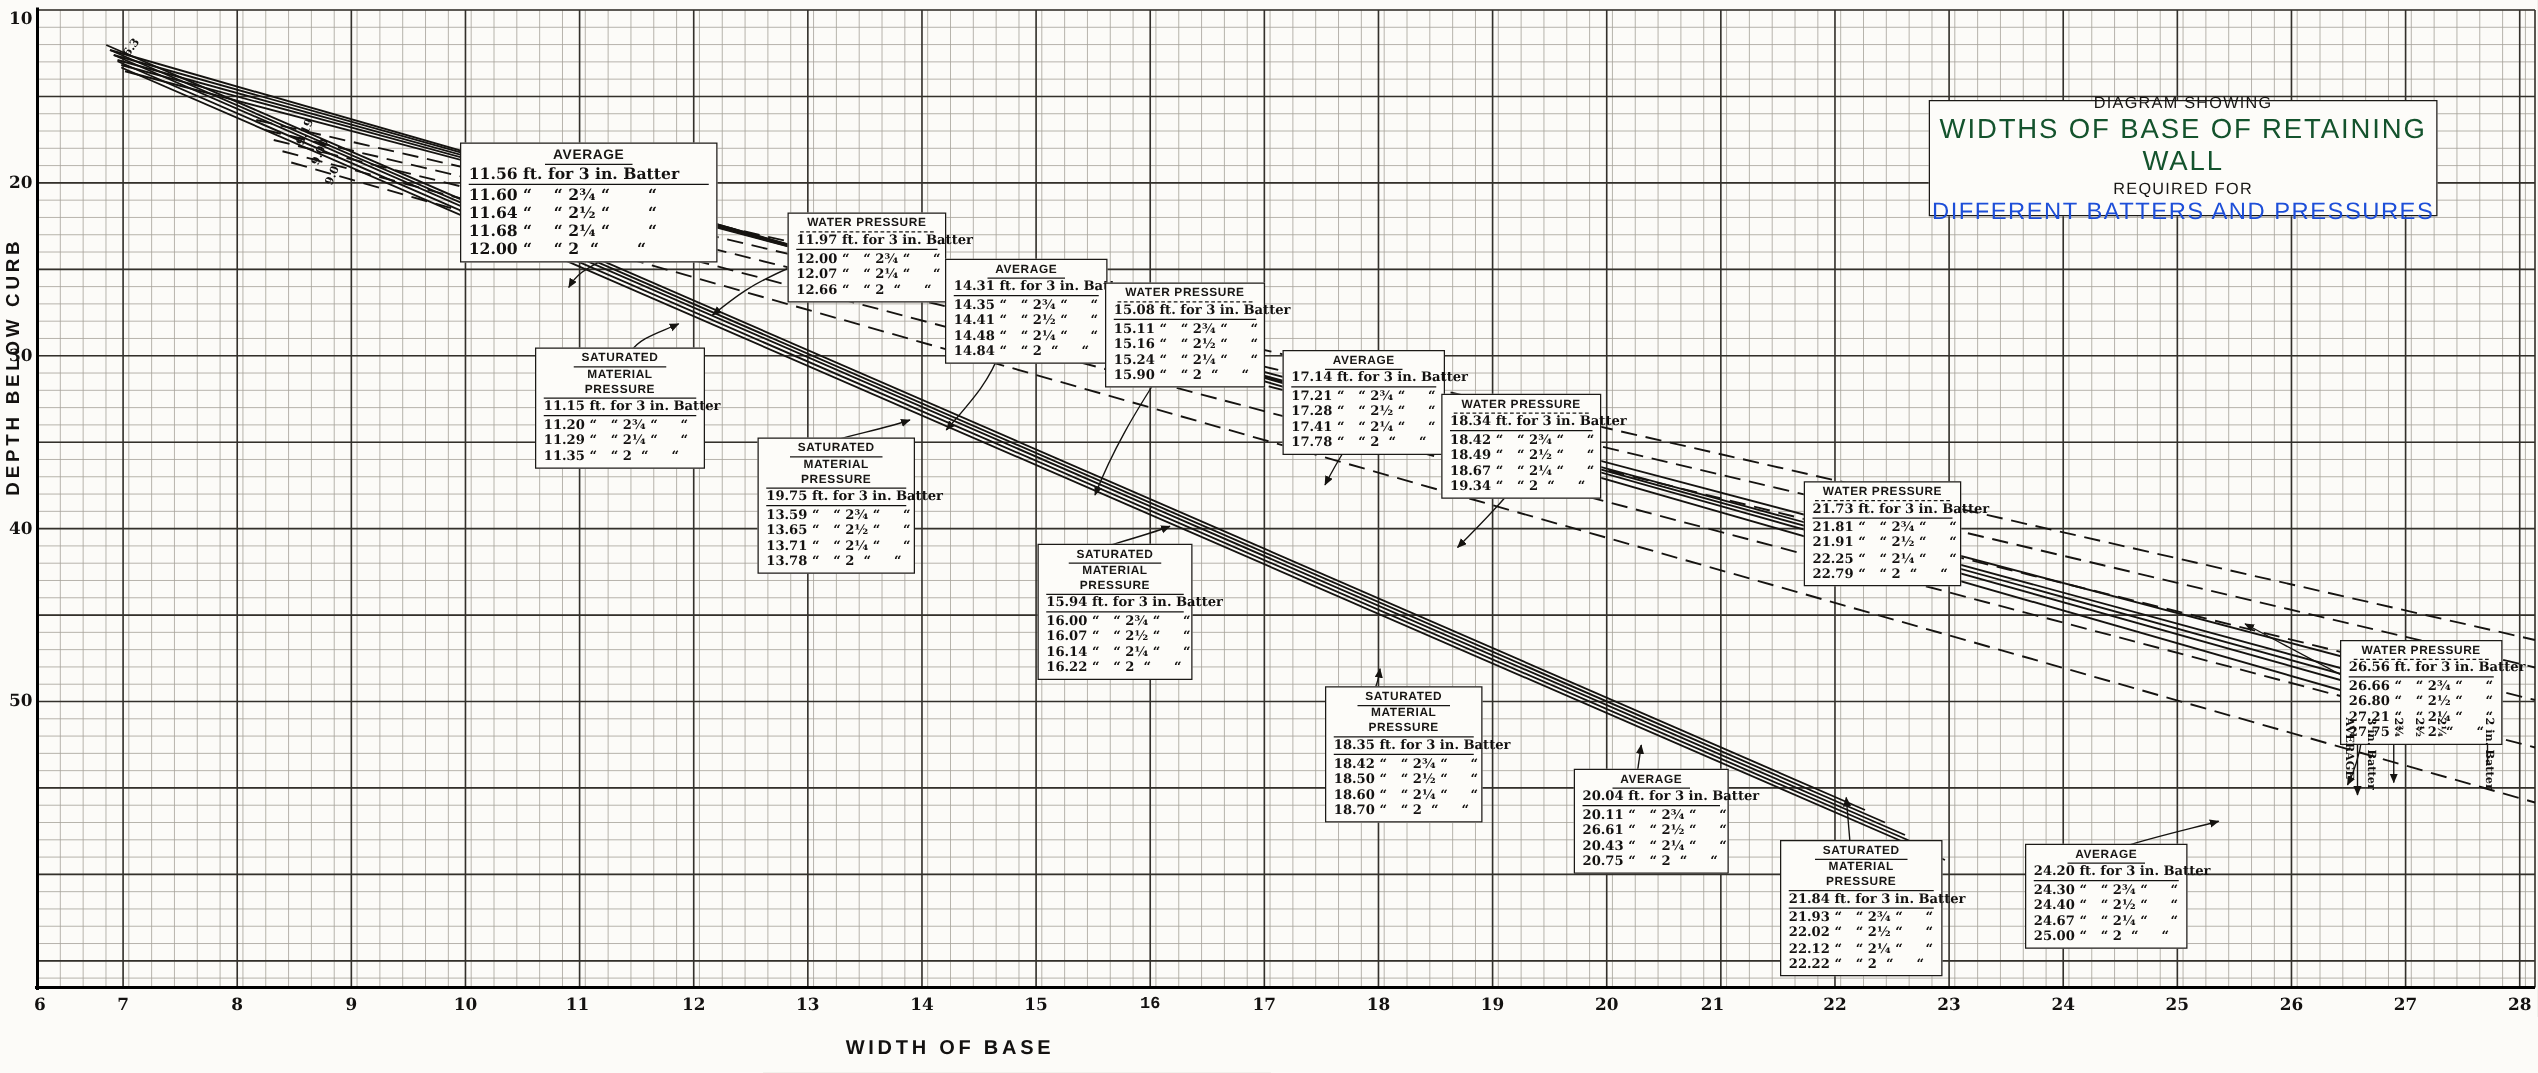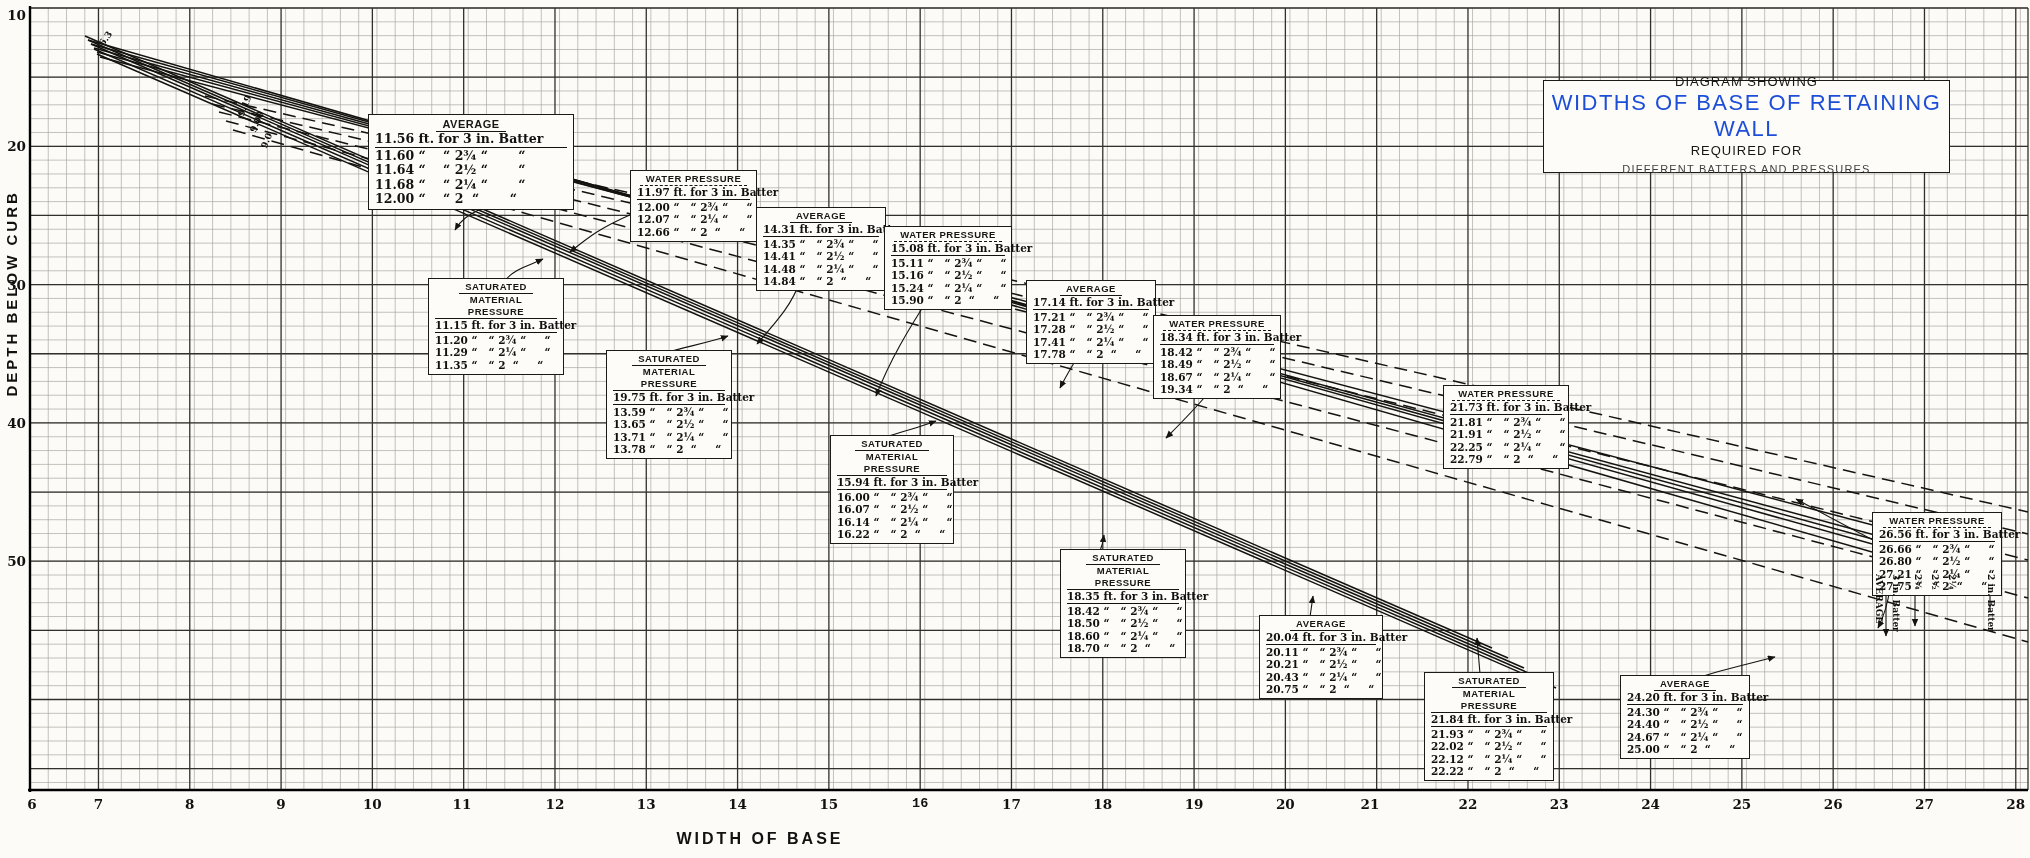--- a/index.html
+++ b/index.html
@@ -16,22 +16,22 @@
   .abox .rw{font-family:"DejaVu Serif",serif;font-weight:bold;font-size:10.5px;line-height:12.2px;
         white-space:pre;color:#131110;}
   .abox .rw.first{border-bottom:1.2px solid #131110;padding-bottom:1px;margin-bottom:1px;}
   .abox.big .rw{font-size:12.5px;line-height:14.2px;}
   .abox.big .hd{font-size:11px;line-height:14px;}
   
   .titlebox{position:absolute;left:1543px;top:80px;width:407px;height:93px;background:#fdfcf9;
         border:1.6px solid #1c1a17;box-sizing:border-box;z-index:6;display:flex;flex-direction:column;
         justify-content:center;text-align:center;}
   .titlebox .t-small{font-size:13px;letter-spacing:1px;line-height:17px;font-weight:normal;color:#181614;}
-  .titlebox .t-big{font-size:22px;letter-spacing:1.5px;line-height:26px;font-weight:normal;color:#1d4ed8;}
-  .titlebox .t-mid{font-size:11px;letter-spacing:1.2px;line-height:21px;font-weight:normal;color:#404040;}
+  .titlebox .t-big{font-size:22px;letter-spacing:1.5px;line-height:26px;font-weight:normal;color:#14532d;}
+  .titlebox .t-mid{font-size:19px;letter-spacing:1.2px;line-height:21px;font-weight:normal;color:#1d4ed8;}
   
   .ylab{position:absolute;left:-89px;top:288px;width:200px;text-align:center;
         transform:rotate(-90deg);font-size:15px;font-weight:bold;letter-spacing:3px;
         white-space:nowrap;z-index:4;color:#131110;}
   .xlab{position:absolute;left:630px;top:830px;width:260px;text-align:center;font-size:16px;
         font-weight:bold;letter-spacing:3px;z-index:4;color:#131110;}
   
   .xt{position:absolute;transform:translateX(-50%);font-family:"DejaVu Serif",serif;font-weight:bold;
         font-size:13.5px;top:796px;z-index:4;color:#131110;}
   .yt{position:absolute;transform:translateY(-50%);right:2004px;width:24px;text-align:right;
@@ -431,21 +431,21 @@
         <div class="rw first">18.35 ft. for 3 in. Batter</div>
         <div class="rw">18.42 “   “ 2¾ “     “</div>
         <div class="rw">18.50 “   “ 2½ “     “</div>
         <div class="rw">18.60 “   “ 2¼ “     “</div>
         <div class="rw">18.70 “   “ 2  “     “</div>
       </div>
       <div class="abox average" style="left: 1259px; top: 615px; width: 124px;">
         <div class="hd"><span class="hd-u">AVERAGE</span></div>
         <div class="rw first">20.04 ft. for 3 in. Batter</div>
         <div class="rw">20.11 “   “ 2¾ “     “</div>
-        <div class="rw">20.21 “   “ 2½ “     “</div>
+        <div class="rw">26.61 “   “ 2½ “     “</div>
         <div class="rw">20.43 “   “ 2¼ “     “</div>
         <div class="rw">20.75 “   “ 2  “     “</div>
       </div>
       <div class="abox saturated" style="left: 1424px; top: 672px; width: 130px;">
         <div class="hd"><span class="hd-u">SATURATED</span></div>
         <div class="hd"><span class="hd-u">MATERIAL PRESSURE</span></div>
         <div class="rw first">21.84 ft. for 3 in. Batter</div>
         <div class="rw">21.93 “   “ 2¾ “     “</div>
         <div class="rw">22.02 “   “ 2½ “     “</div>
         <div class="rw">22.12 “   “ 2¼ “     “</div>

